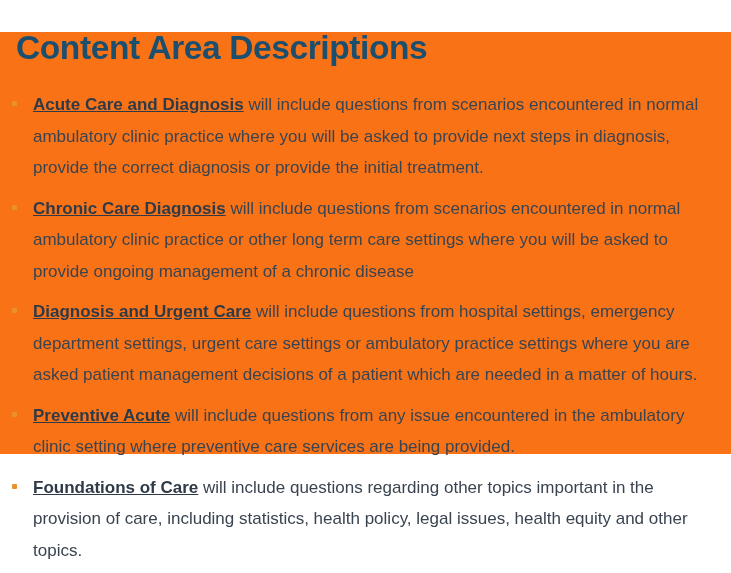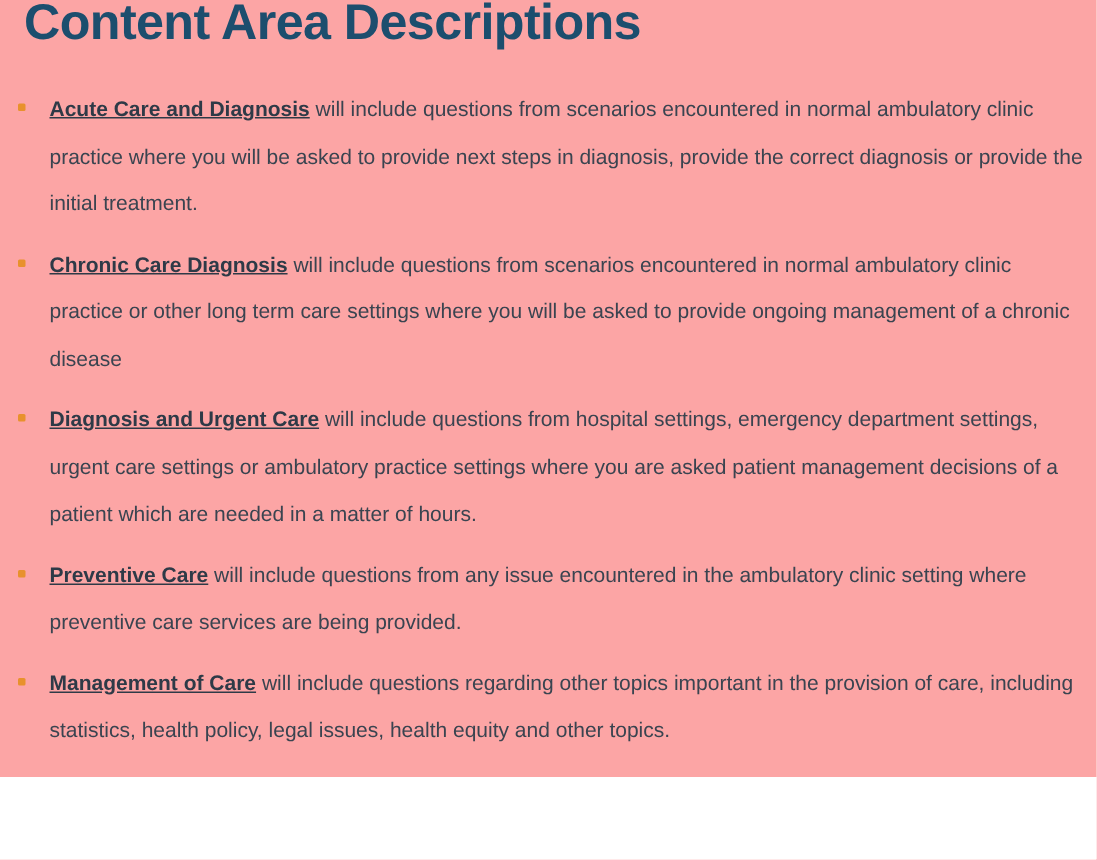--- a/index.html
+++ b/index.html
@@ -11,23 +11,24 @@
     width: 731px;
     height: 573px;
     font-family: "Liberation Sans", sans-serif;
     -webkit-font-smoothing: antialiased;
     overflow: hidden;
   }
 
   .page {
     position: relative;
     width: 731px;
-    height: 518px;
-    background: #fca5a5;
+    height: 422px;
+    background: #f97316;
     box-sizing: border-box;
+    margin-top: 32px;
   }
 
   .page-title {
     position: absolute;
     left: 16px;
     top: -4px;
     margin: 0;
     font-size: 33.5px;
     font-weight: bold;
     line-height: 40px;
@@ -44,21 +45,21 @@
     margin: 0;
     padding: 0;
     list-style: none;
   }
 
   .content-list-item {
     position: relative;
     padding-left: 33px;
     padding-right: 8px;
     margin: 0 0 9px 0;
-    font-size: 14px;
+    font-size: 17px;
     line-height: 31.5px;
     color: #3a4450;
     text-align: left;
   }
 
   .content-list-item:last-child {
     margin-bottom: 0;
   }
 
   .bullet-dot {
@@ -101,22 +102,22 @@
       <span class="term">Chronic Care Diagnosis</span><span class="term-rest"> will include questions from scenarios encountered in normal ambulatory clinic practice or other long term care settings where you will be asked to provide ongoing management of a chronic disease</span>
     </li>
 
     <li class="content-list-item">
       <span class="bullet-dot"></span>
       <span class="term">Diagnosis and Urgent Care</span><span class="term-rest"> will include questions from hospital settings, emergency department settings, urgent care settings or ambulatory practice settings where you are asked patient management decisions of a patient which are needed in a matter of hours.</span>
     </li>
 
     <li class="content-list-item">
       <span class="bullet-dot"></span>
-      <span class="term">Preventive Care</span><span class="term-rest"> will include questions from any issue encountered in the ambulatory clinic setting where preventive care services are being provided.</span>
+      <span class="term">Preventive Acute</span><span class="term-rest"> will include questions from any issue encountered in the ambulatory clinic setting where preventive care services are being provided.</span>
     </li>
 
     <li class="content-list-item">
       <span class="bullet-dot"></span>
-      <span class="term">Management of Care</span><span class="term-rest"> will include questions regarding other topics important in the provision of care, including statistics, health policy, legal issues, health equity and other topics.</span>
+      <span class="term">Foundations of Care</span><span class="term-rest"> will include questions regarding other topics important in the provision of care, including statistics, health policy, legal issues, health equity and other topics.</span>
     </li>
 
   </ul>
 </div>
 
 </body></html>

